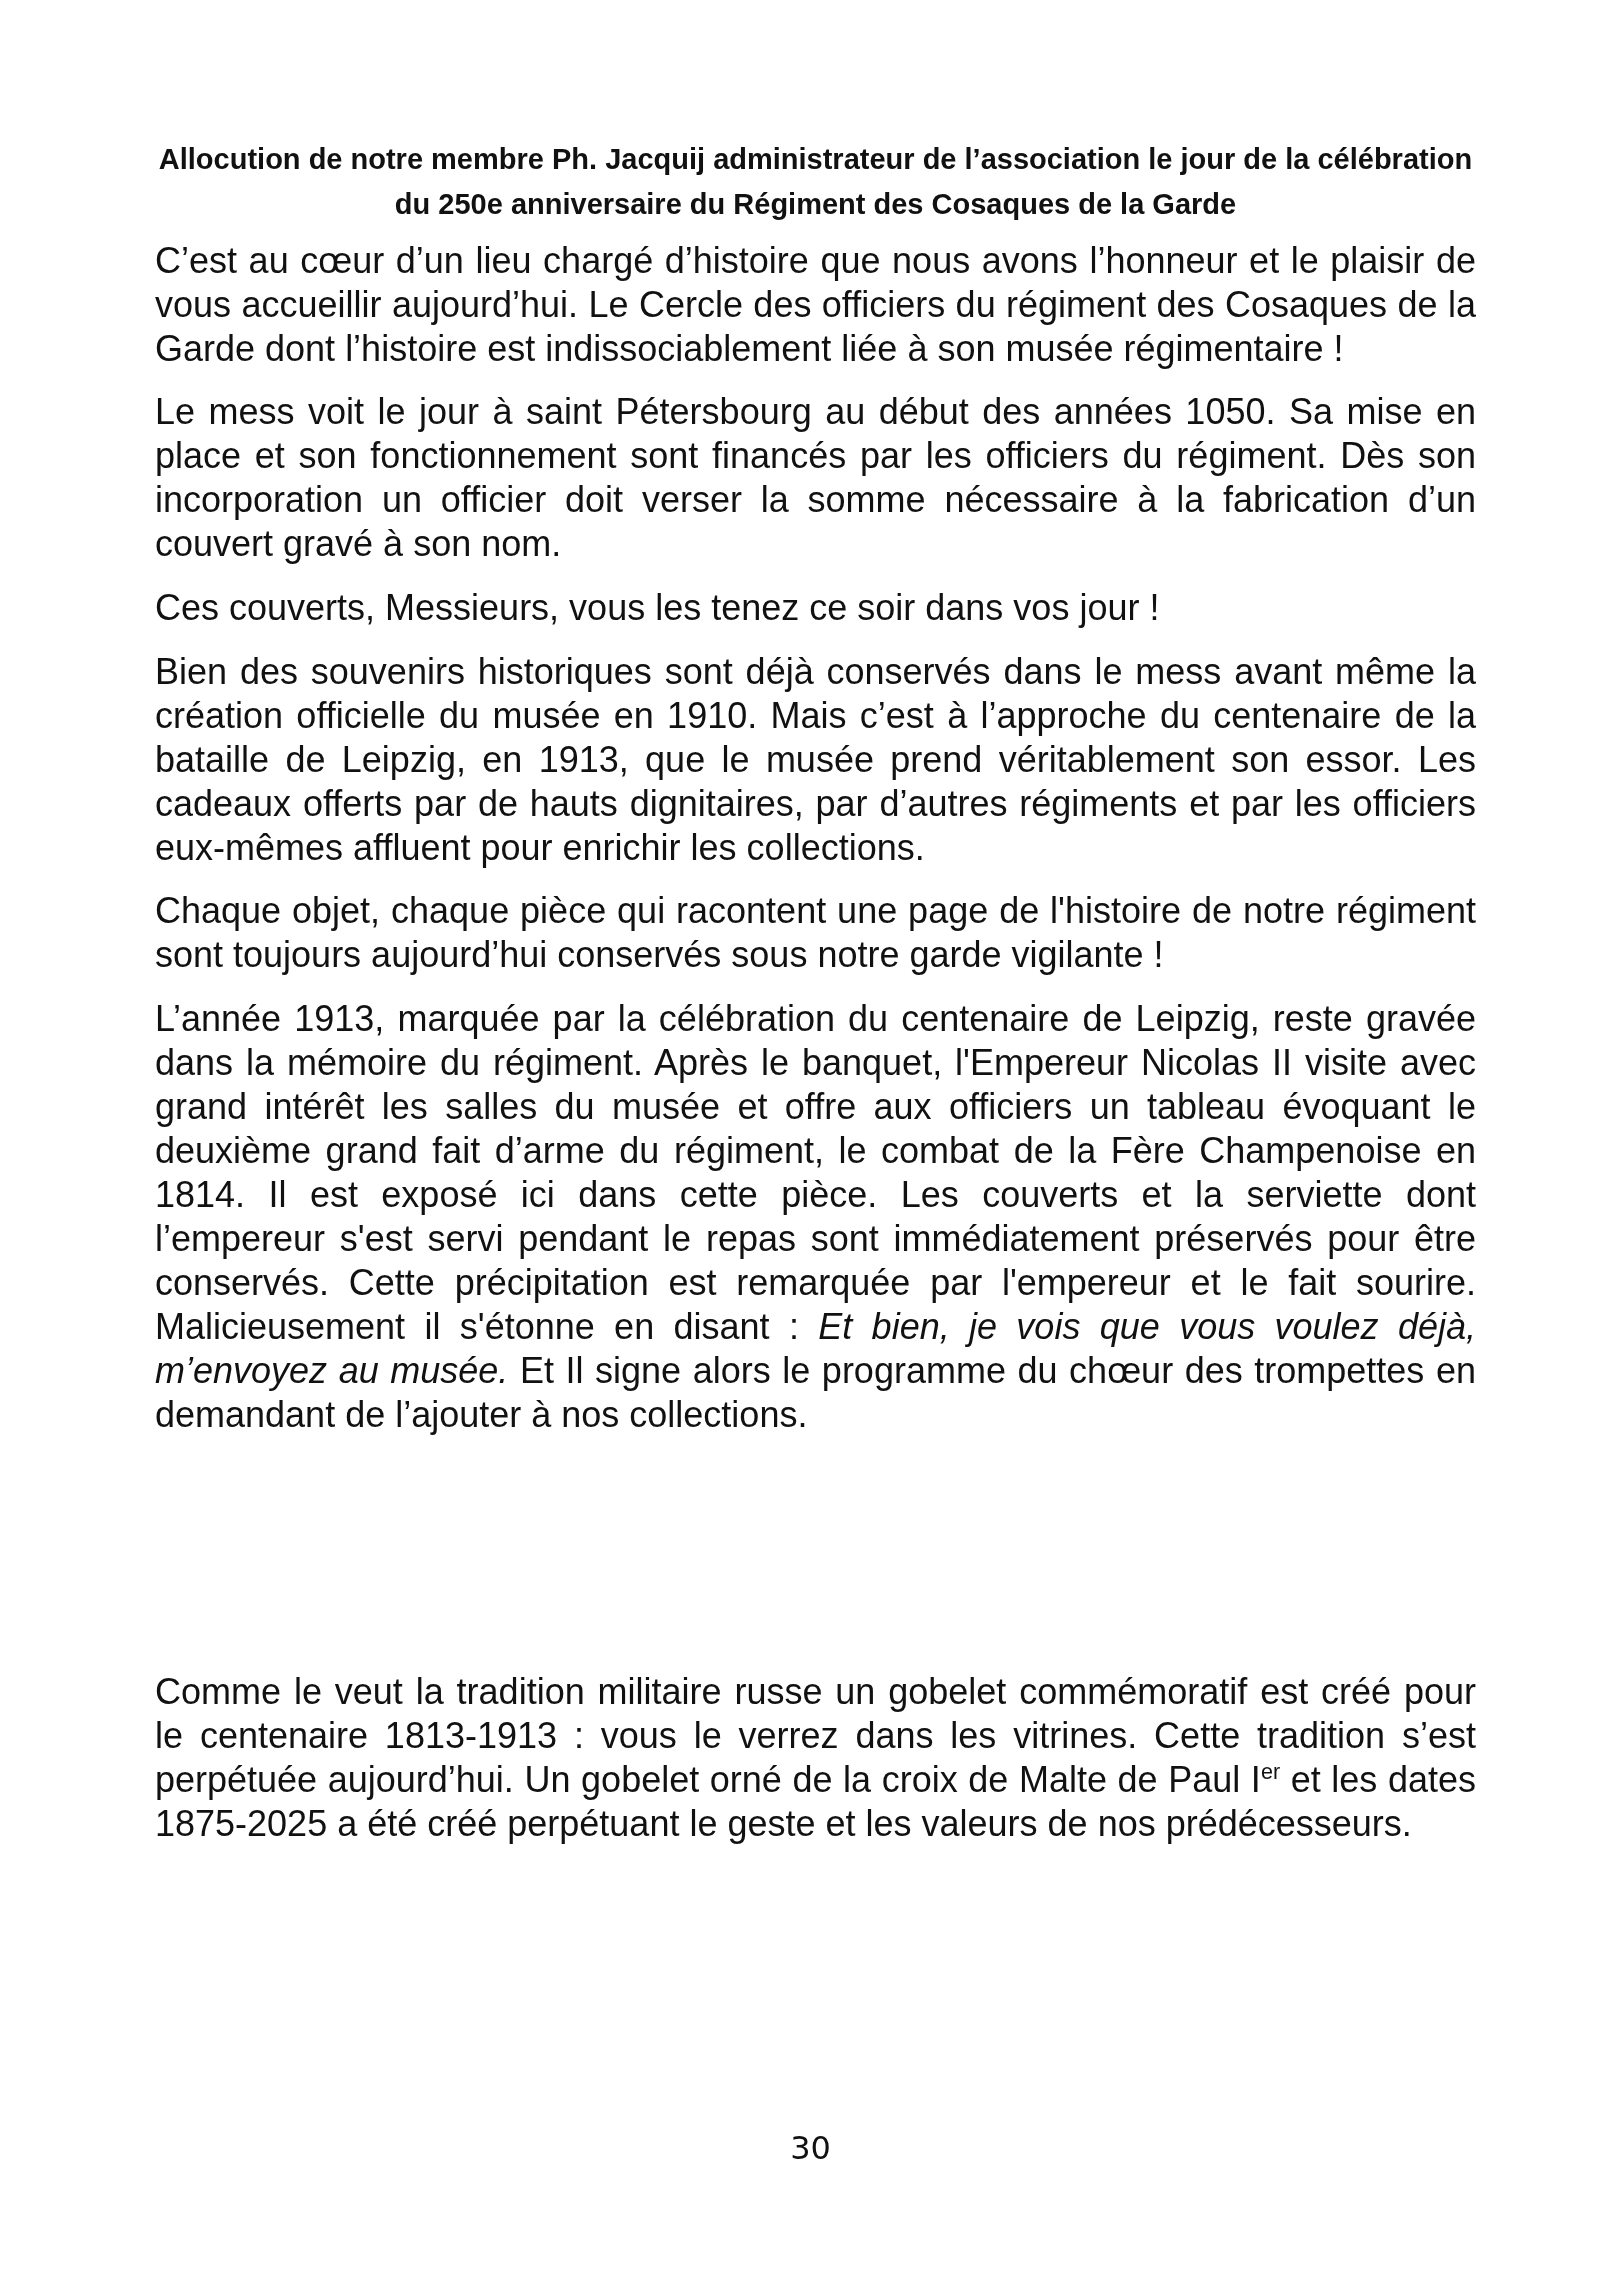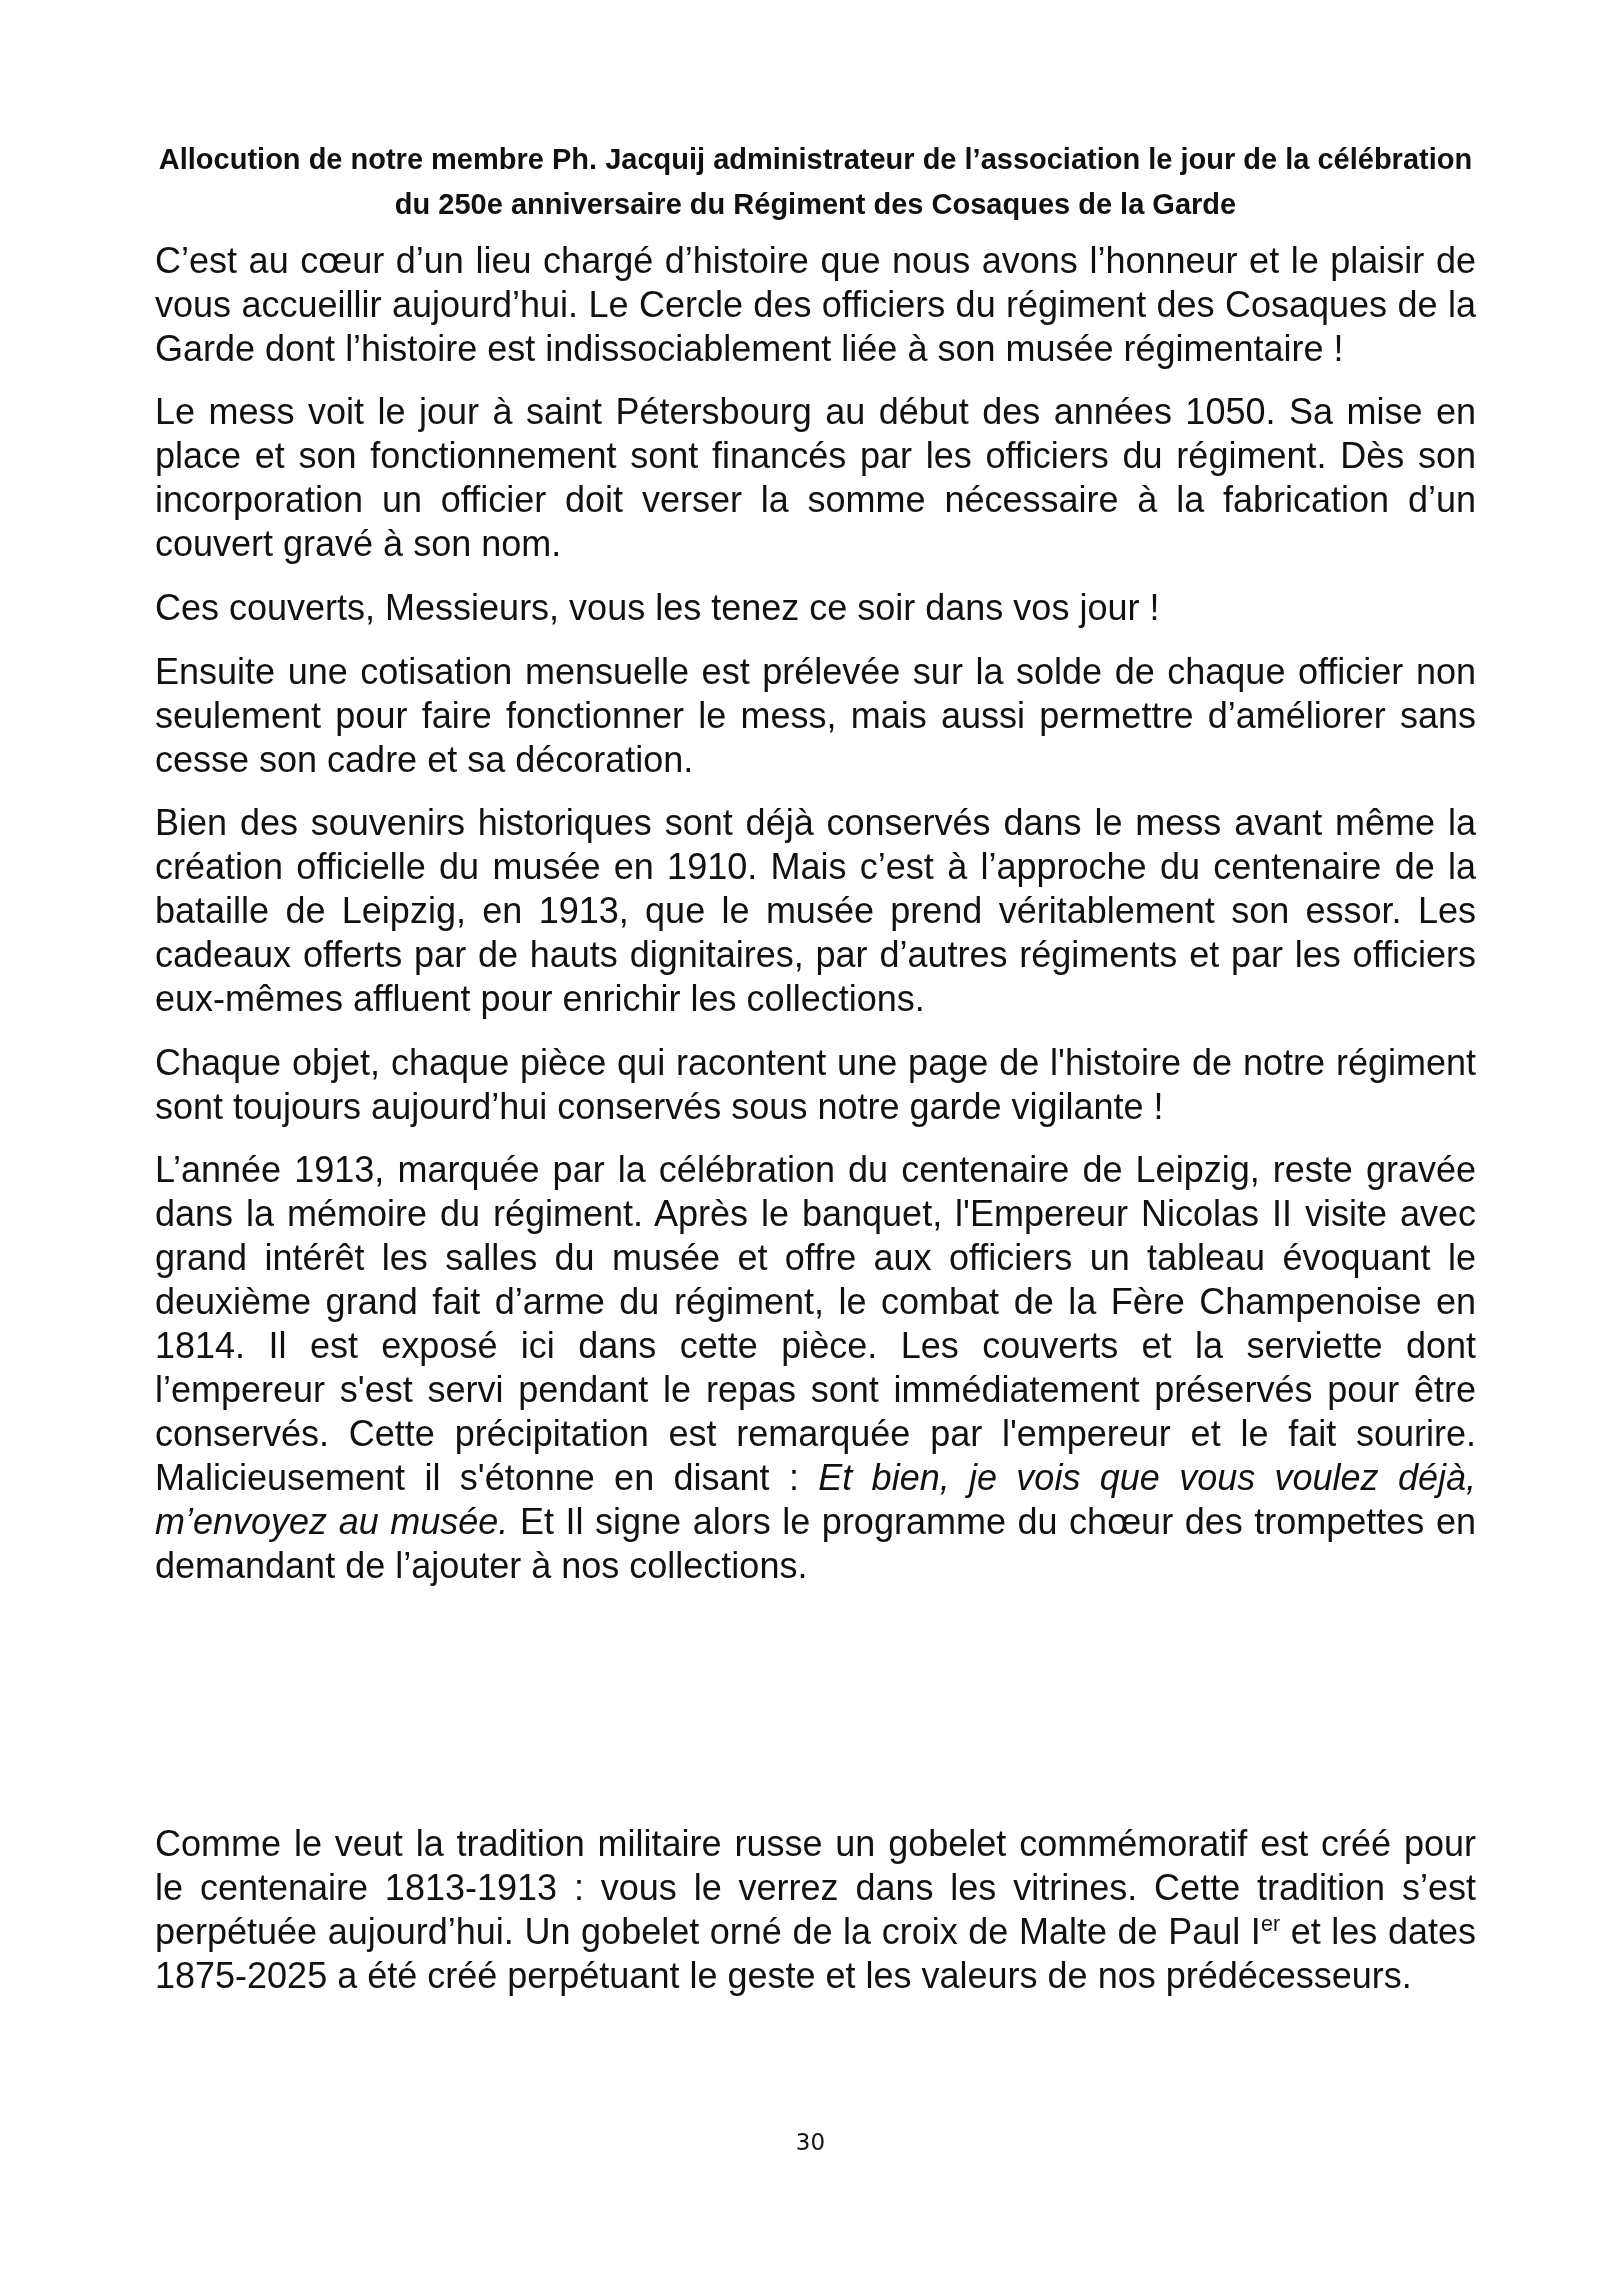--- a/index.html
+++ b/index.html
@@ -37,39 +37,38 @@
   .gap {
     height: 214px;
   }
   .page-number {
     position: absolute;
     left: 0;
     width: 1621px;
     top: 2129px;
     text-align: center;
     font-family: "DejaVu Sans", sans-serif;
-    font-size: 23px;
+    font-size: 32px;
     color: #111111;
   }
   sup {
     font-size: 0.6em;
     line-height: 0;
     vertical-align: super;
   }
 </style>
 </head>
 <body>
 
 <div class="page">
   <h1 class="title">Allocution de notre membre Ph. Jacquij administrateur de l’association le jour de la célébration du 250e anniversaire du Régiment des Cosaques de la Garde</h1>
 
   <p class="para">C’est au cœur d’un lieu chargé d’histoire que nous avons l’honneur et le plaisir de vous accueillir aujourd’hui. Le Cercle des officiers du régiment des Cosaques de la Garde dont l’histoire est indissociablement liée à son musée régimentaire !</p>
   <p class="para">Le mess voit le jour à saint Pétersbourg au début des années 1050. Sa mise en place et son fonctionnement sont financés par les officiers du régiment. Dès son incorporation un officier doit verser la somme nécessaire à la fabrication d’un couvert gravé à son nom.</p>
   <p class="para">Ces couverts, Messieurs, vous les tenez ce soir dans vos jour !</p>
-  <p class="para">Ensuite une cotisation mensuelle est prélevée sur la solde de chaque officier non seulement pour faire fonctionner le mess, mais aussi permettre d’améliorer sans cesse son cadre et sa décoration.</p>
   <p class="para">Bien des souvenirs historiques sont déjà conservés dans le mess avant même la création officielle du musée en 1910. Mais c’est à l’approche du centenaire de la bataille de Leipzig, en 1913, que le musée prend véritablement son essor. Les cadeaux offerts par de hauts dignitaires, par d’autres régiments et par les officiers eux-mêmes affluent pour enrichir les collections.</p>
   <p class="para">Chaque objet, chaque pièce qui racontent une page de l'histoire de notre régiment sont toujours aujourd’hui conservés sous notre garde vigilante !</p>
 
   <p class="para">
     <span>L’année 1913, marquée par la célébration du centenaire de Leipzig, reste gravée dans la mémoire du régiment. Après le banquet, l'Empereur Nicolas II visite avec grand intérêt les salles du musée et offre aux officiers un tableau évoquant le deuxième grand fait d’arme du régiment, le combat de la Fère Champenoise en 1814. Il est exposé ici dans cette pièce.  Les couverts et la serviette dont l’empereur s'est servi pendant le repas sont immédiatement préservés pour être conservés. Cette précipitation est remarquée par l'empereur et le fait sourire. Malicieusement il s'étonne en disant : </span><em>Et bien, je vois que vous voulez déjà, m’envoyez au musée.</em><span> Et Il signe alors le programme du chœur des trompettes en demandant de l’ajouter à nos collections.</span>
   </p>
 
 
   <div class="gap"></div>
 

